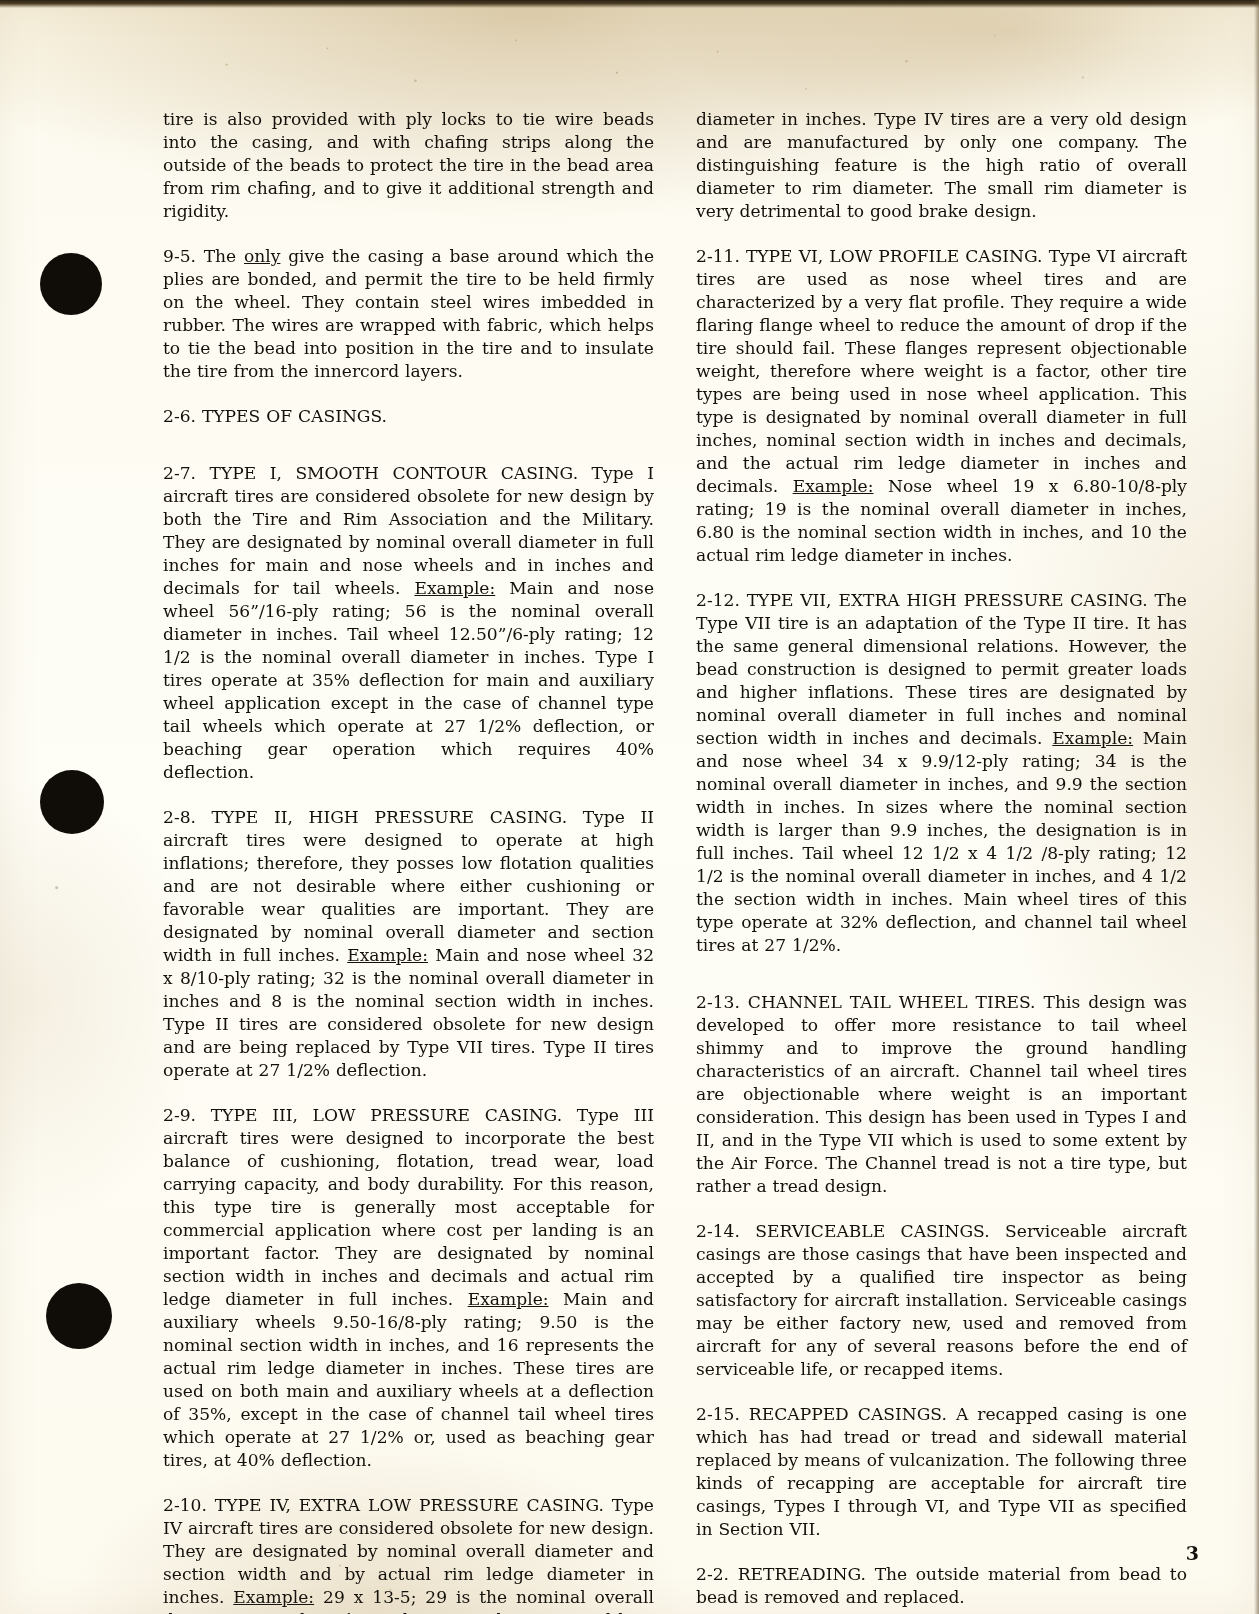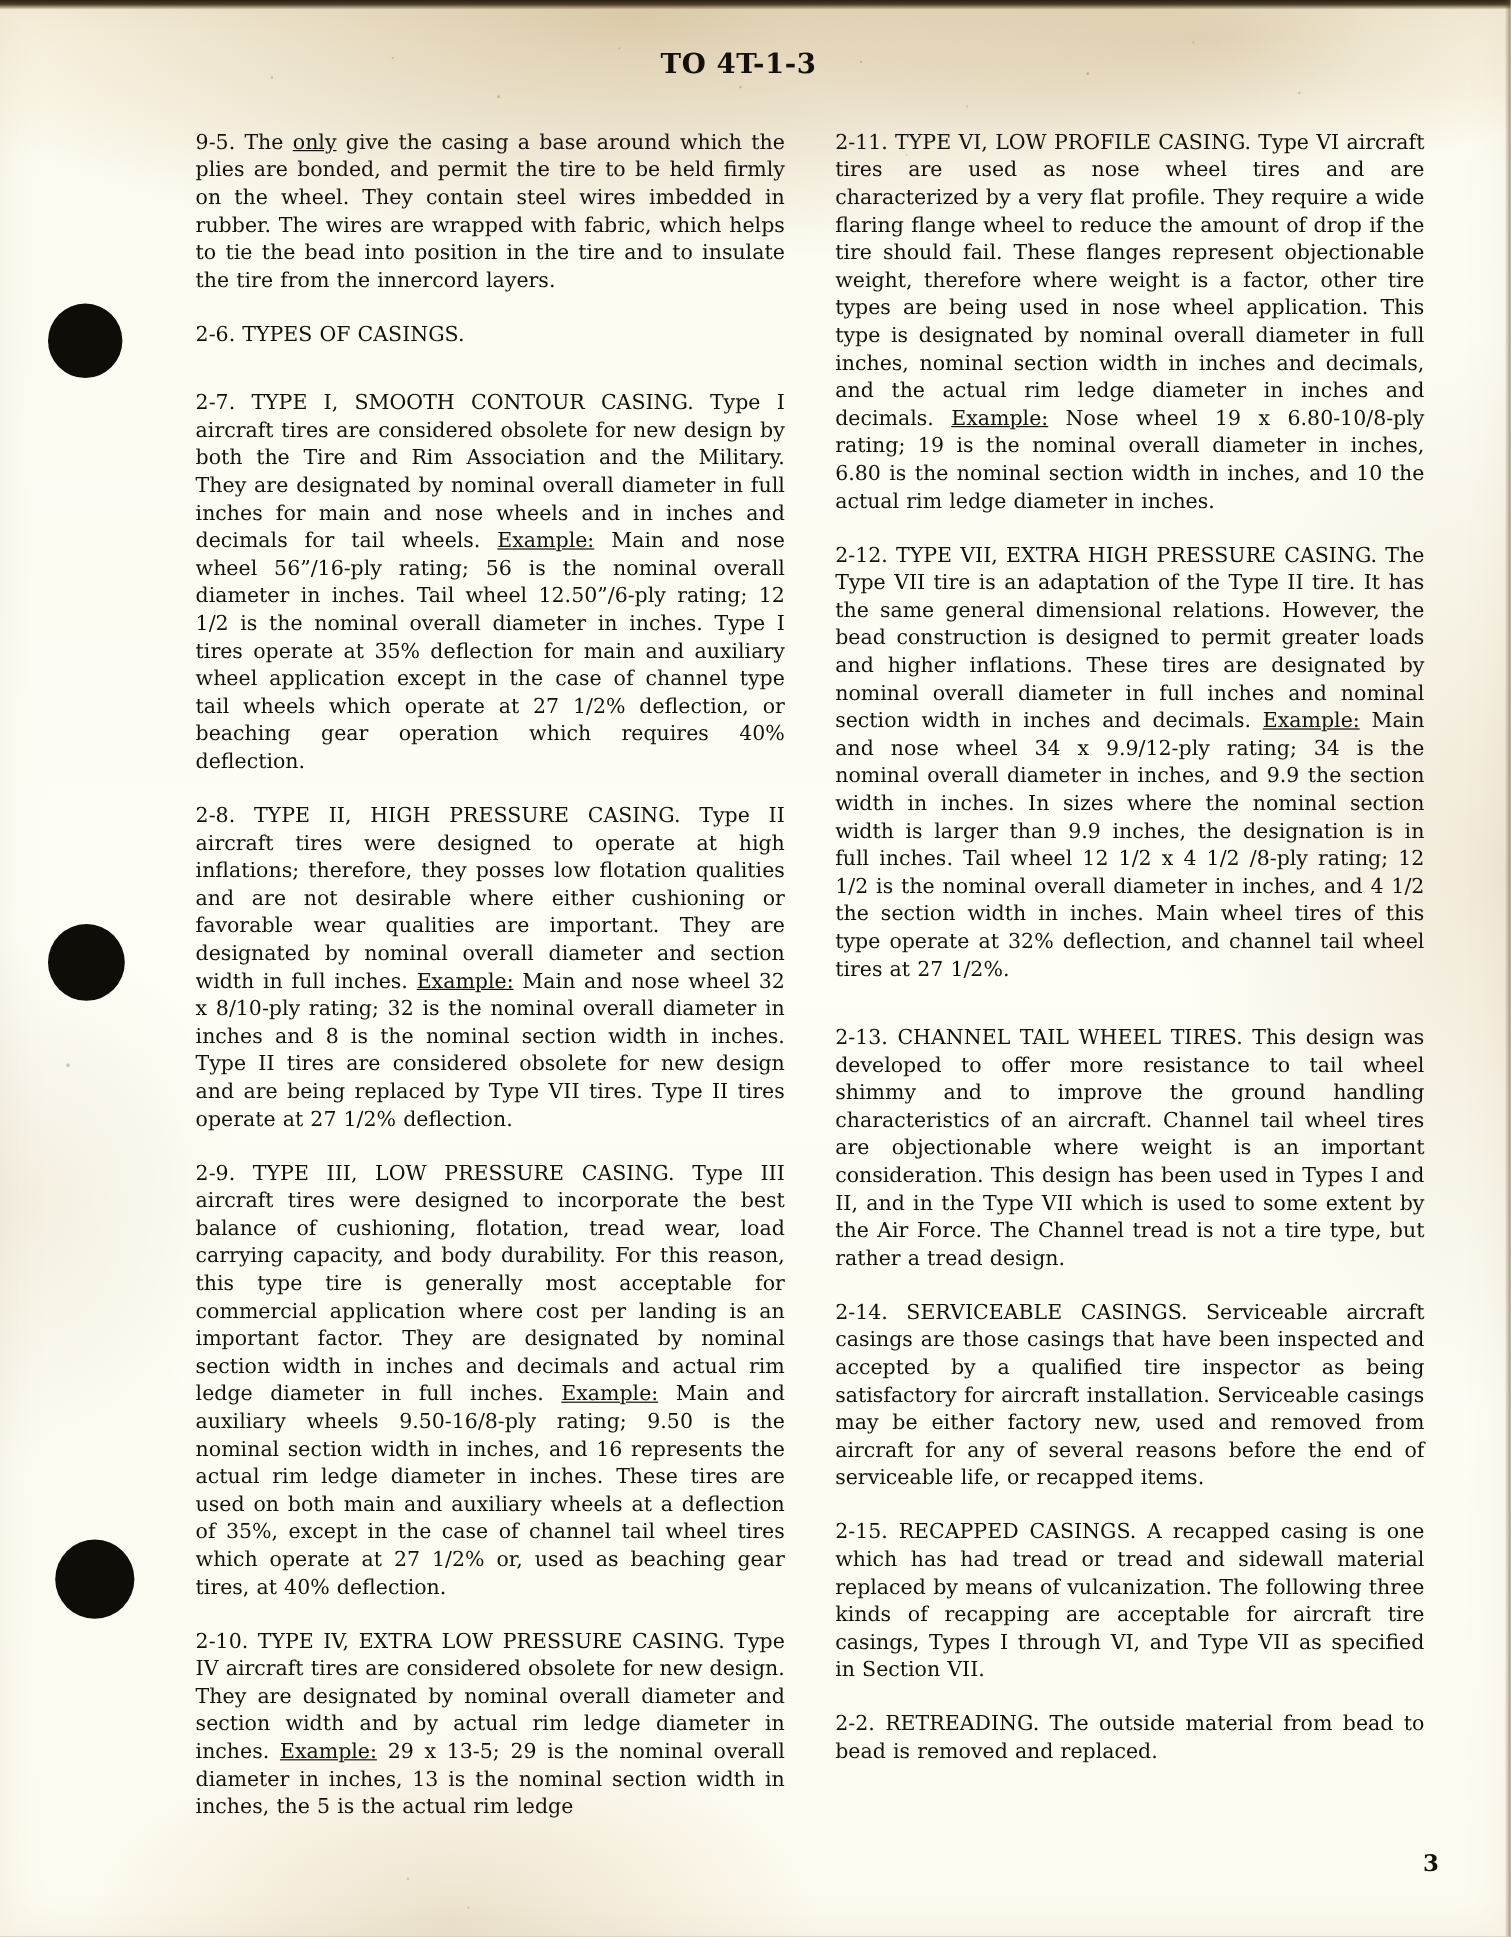--- a/index.html
+++ b/index.html
@@ -152,44 +152,45 @@
   <div class="paper-tint"></div>
   <div class="speckle"></div>
   <div class="edge-top"></div>
   <div class="edge-right"></div>
 
   <div class="hole" style="left:40px; top:253px; width:62px; height:62px;"></div>
   <div class="hole" style="left:40px; top:770px; width:64px; height:64px;"></div>
   <div class="hole" style="left:46px; top:1283px; width:66px; height:66px;"></div>
 
   <div class="hdr">
-    <div class="hdr-center">TO 4T-1-3</div>
   </div>
 
   <div class="cols">
 
     <div class="col">
 
+      <p class="para">tire is also provided with ply locks to tie wire beads into the casing, and with chafing strips along the outside of the beads to protect the tire in the bead area from rim chafing, and to give it additional strength and rigidity.</p>
 
       <p class="para"><span>9-5.  The </span><span class="u">only</span><span> give the casing a base around which the plies are bonded, and permit the tire to be held firmly on the wheel.  They contain steel wires imbedded in rubber.  The wires are wrapped with fabric, which helps to tie the bead into position in the tire and to insulate the tire from the innercord layers.</span></p>
 
       <p class="para gap-lg">2-6.  TYPES OF CASINGS.</p>
 
       <p class="para"><span>2-7.  TYPE I, SMOOTH CONTOUR CASING.  Type I aircraft tires are considered obsolete for new design by both the Tire and Rim Association and the Military.  They are designated by nominal overall diameter in full inches for main and nose wheels and in inches and decimals for tail wheels.  </span><span class="u">Example:</span><span> Main and nose wheel 56”/16-ply rating; 56 is the nominal overall diameter in inches.  Tail wheel 12.50”/6-ply rating; 12 1/2 is the nominal overall diameter in inches.  Type I tires operate at 35% deflection for main and auxiliary wheel application except in the case of channel type tail wheels which operate at 27 1/2% deflection, or beaching gear operation which requires 40% deflection.</span></p>
 
       <p class="para"><span>2-8.  TYPE II, HIGH PRESSURE CASING.  Type II aircraft tires were designed to operate at high inflations; therefore, they posses low flotation qualities and are not desirable where either cushioning or favorable wear qualities are important.  They are designated by nominal overall diameter and section width in full inches.  </span><span class="u">Example:</span><span> Main and nose wheel 32 x 8/10-ply rating; 32 is the nominal overall diameter in inches and 8 is the nominal section width in inches.  Type II tires are considered obsolete for new design and are being replaced by Type VII tires. Type II tires operate at 27 1/2% deflection.</span></p>
 
       <p class="para"><span>2-9.  TYPE III, LOW PRESSURE CASING.  Type III aircraft tires were designed to incorporate the best balance of cushioning, flotation, tread wear, load carrying capacity, and body durability.  For this reason, this type tire is generally most acceptable for commercial application where cost per landing is an important factor.  They are designated by nominal section width in inches and decimals and actual rim ledge diameter in full inches. </span><span class="u">Example:</span><span> Main and auxiliary wheels 9.50-16/8-ply rating; 9.50 is the nominal section width in inches, and 16 represents the actual rim ledge diameter in inches.  These tires are used on both main and auxiliary wheels at a deflection of 35%, except in the case of channel tail wheel tires which operate at 27 1/2% or, used as beaching gear tires, at 40% deflection.</span></p>
 
       <p class="para"><span>2-10.  TYPE IV, EXTRA LOW PRESSURE CASING. Type IV aircraft tires are considered obsolete for new design.  They are designated by nominal overall diameter and section width and by actual rim ledge diameter in inches.  </span><span class="u">Example:</span><span>  29 x 13-5; 29 is the nominal overall diameter in inches, 13 is the nominal section width in inches, the 5 is the actual rim ledge</span></p>
 
     </div>
 
     <div class="col">
 
+      <p class="para">diameter in inches.  Type IV tires are a very old design and are manufactured by only one company.  The distinguishing feature is the high ratio of overall diameter to rim diameter.  The small rim diameter is very detrimental to good brake design.</p>
 
       <p class="para"><span>2-11.  TYPE VI, LOW PROFILE CASING.  Type VI aircraft tires are used as nose wheel tires and are characterized by a very flat profile.  They require a wide flaring flange wheel to reduce the amount of drop if the tire should fail.  These flanges represent objectionable weight, therefore where weight is a factor, other tire types are being used in nose wheel application.  This type is designated by nominal overall diameter in full inches, nominal section width in inches and decimals, and the actual rim ledge diameter in inches and decimals.  </span><span class="u">Example:</span><span>  Nose wheel 19 x 6.80-10/8-ply rating; 19 is the nominal overall diameter in inches, 6.80 is the nominal section width in inches, and 10 the actual rim ledge diameter in inches.</span></p>
 
       <p class="para gap-lg"><span>2-12.  TYPE VII, EXTRA HIGH PRESSURE CASING. The Type VII tire is an adaptation of the Type II tire. It has the same general dimensional relations.  However, the bead construction is designed to permit greater loads and higher inflations.  These tires are designated by nominal overall diameter in full inches and nominal section width in inches and decimals. </span><span class="u">Example:</span><span> Main and nose wheel 34 x 9.9/12-ply rating; 34 is the nominal overall diameter in inches, and 9.9 the section width in inches.  In sizes where the nominal section width is larger than 9.9 inches, the designation is in full inches.  Tail wheel 12 1/2 x 4 1/2 /8-ply rating; 12 1/2 is the nominal overall diameter in inches, and 4 1/2 the section width in inches. Main wheel tires of this type operate at 32% deflection, and channel tail wheel tires at 27 1/2%.</span></p>
 
       <p class="para">2-13.  CHANNEL TAIL WHEEL TIRES.  This design was developed to offer more resistance to tail wheel shimmy and to improve the ground handling characteristics of an aircraft.  Channel tail wheel tires are objectionable where weight is an important consideration.  This design has been used in Types I and II, and in the Type VII which is used to some extent by the Air Force.  The Channel tread is not a tire type, but rather a tread design.</p>
 
       <p class="para">2-14.  SERVICEABLE CASINGS. Serviceable aircraft casings are those casings that have been inspected and accepted by a qualified tire inspector as being satisfactory for aircraft installation.  Serviceable casings may be either factory new, used and removed from aircraft for any of several reasons before the end of serviceable life, or recapped items.</p>
 
       <p class="para">2-15.  RECAPPED CASINGS.  A recapped casing is one which has had tread or tread and sidewall material replaced by means of vulcanization.  The following three kinds of recapping are acceptable for aircraft tire casings, Types I through VI, and Type VII as specified in Section VII.</p>

